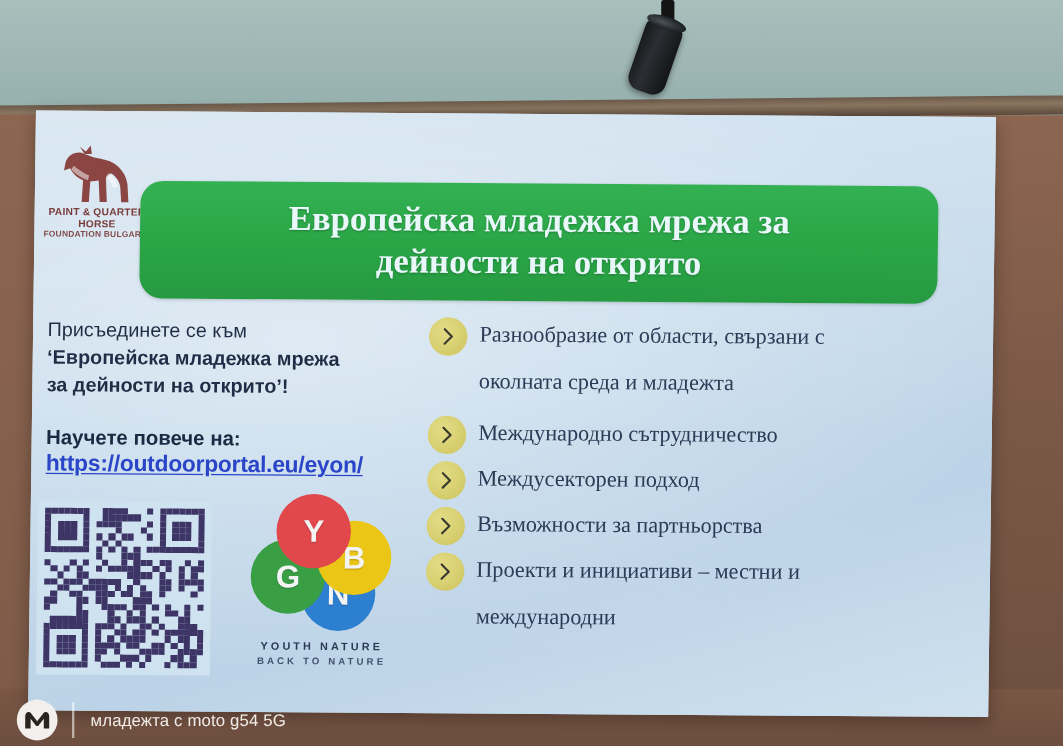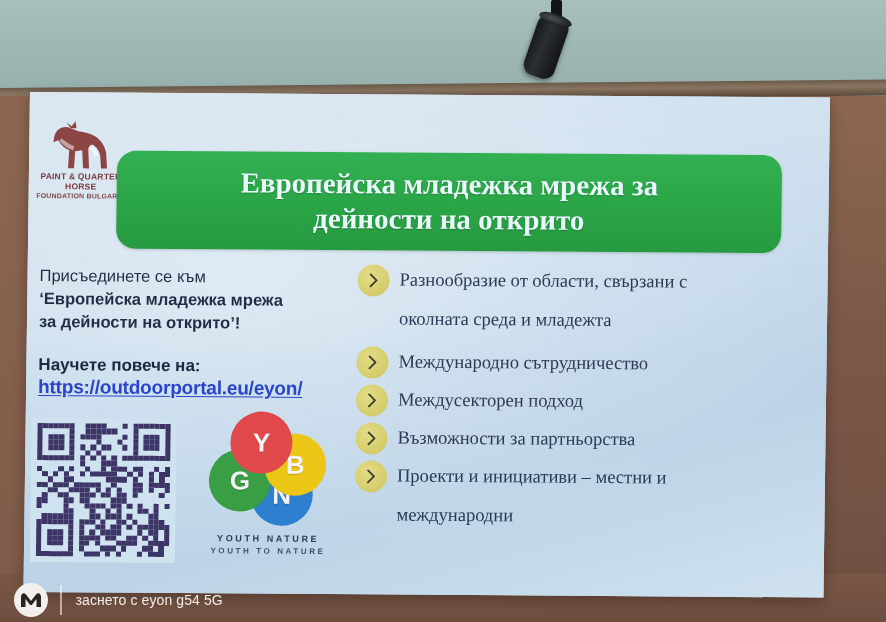--- a/index.html
+++ b/index.html
@@ -974,21 +974,21 @@
       </div>
 
       <div class="ygn">
         <div class="ygn-circles">
           <div class="ygn-c ygn-y">Y</div>
           <div class="ygn-c ygn-b">B</div>
           <div class="ygn-c ygn-g">G</div>
           <div class="ygn-c ygn-n">N</div>
         </div>
         <div class="ygn-t1">YOUTH NATURE</div>
-        <div class="ygn-t2">YOUTH TO NATURE</div>
+        <div class="ygn-t2">BACK TO NATURE</div>
       </div>
 
       <div class="bullets" id="bullet-list">
           <div class="bullet-row">
             <span class="chev">
               <svg width="14" height="16" viewBox="0 0 14 16">
                 <path d="M4 2 L10 8 L4 14" fill="none" stroke="#3a3a2e" stroke-width="1.8" stroke-linecap="round" stroke-linejoin="round"></path>
               </svg>
             </span>
             <span class="bullet-text">Разнообразие от области, свързани с</span>
@@ -1032,16 +1032,16 @@
     </div>
   </div>
 
   <div class="wm">
     <div class="moto">
       <svg width="26" height="26" viewBox="0 0 26 26">
         <path d="M3 20 L3 10 C3 6.5 6 5 8 7.5 L13 14 L18 7.5 C20 5 23 6.5 23 10 L23 20 L18.5 20 L18.5 12 L13.8 18 L12.2 18 L7.5 12 L7.5 20 Z" fill="#2b2320"></path>
       </svg>
     </div>
     <div class="wm-div"></div>
-    <div class="wm-text">заснето с eyon g54 5G</div>
+    <div class="wm-text">младежта с moto g54 5G</div>
   </div>
 
 </div>
 
 </body></html>

